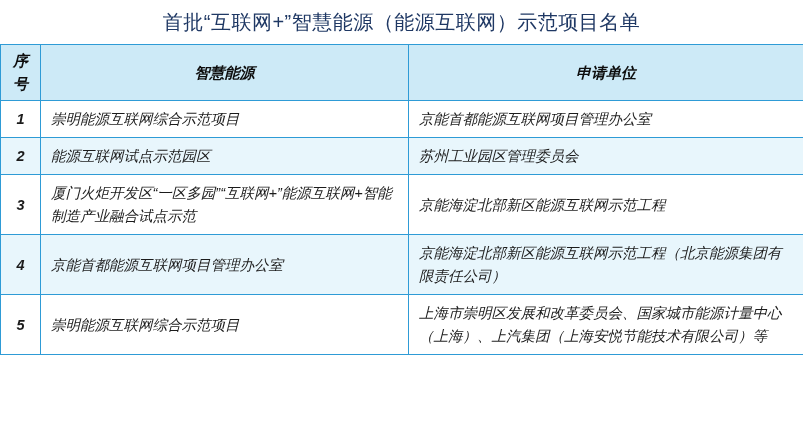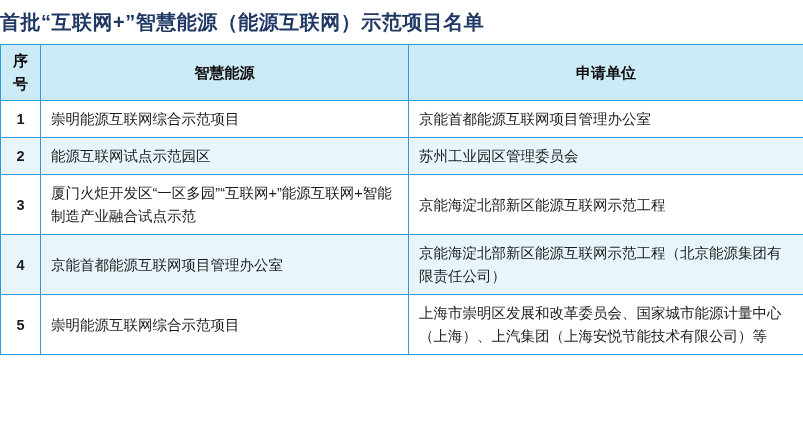--- a/index.html
+++ b/index.html
@@ -16,30 +16,32 @@
   .doc {
     width: 803px;
     height: 441px;
     box-sizing: border-box;
     position: relative;
     background: #ffffff;
   }
   .title {
     height: 44px;
     line-height: 44px;
+    text-align: center;
     font-size: 20px;
-    font-weight: bold;
+    font-weight: normal;
     color: #1f3864;
     letter-spacing: 0.5px;
     white-space: nowrap;
   }
   table.main {
     border-collapse: collapse;
     width: 803px;
     table-layout: fixed;
+    font-style: italic;
   }
   table.main th, table.main td {
     border: 1px solid #2e9bd6;
     vertical-align: middle;
     font-size: 14.5px;
     color: #1b1b1b;
     padding: 7px 10px;
     box-sizing: border-box;
     line-height: 1.55;
   }

